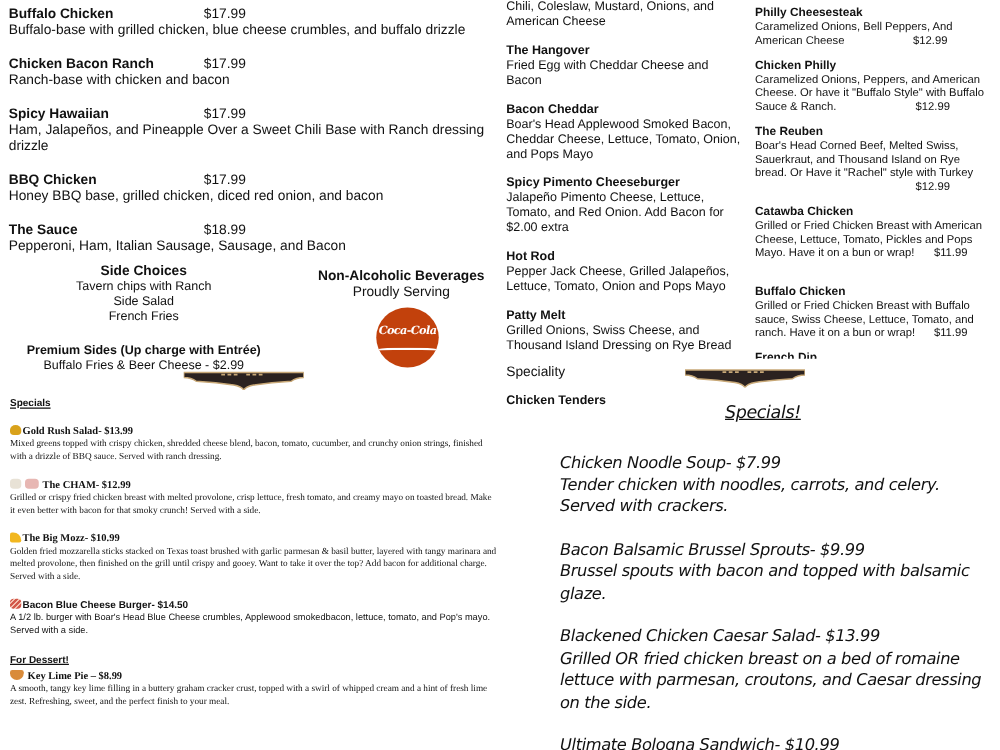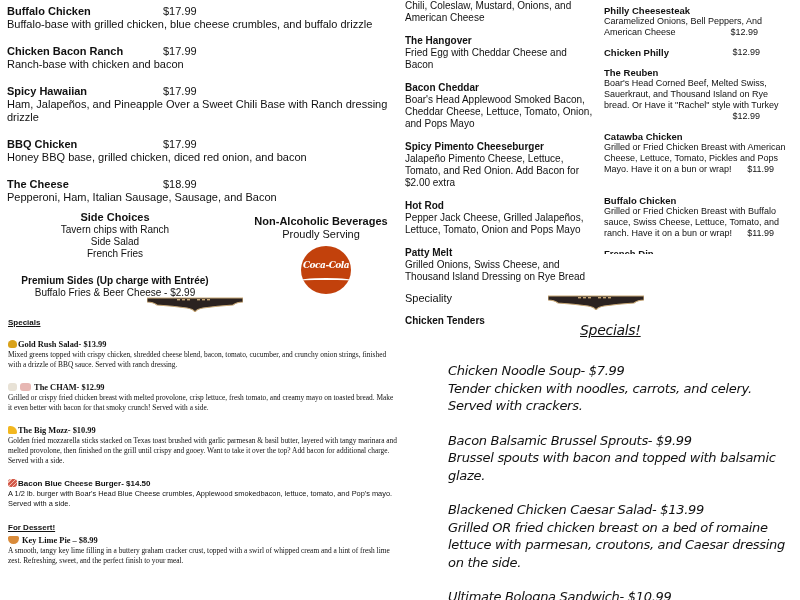--- a/index.html
+++ b/index.html
@@ -80,21 +80,21 @@
   </div>
   <div class="item">
     <div class="name-row">
         <span class="name">BBQ Chicken</span>
         <span>$17.99</span>
       </div>
     <div class="desc">Honey BBQ base, grilled chicken, diced red onion, and bacon</div>
   </div>
   <div class="item">
     <div class="name-row">
-        <span class="name">The Cheese</span>
+        <span class="name">The Sauce</span>
         <span>$18.99</span>
       </div>
     <div class="desc">Pepperoni, Ham, Italian Sausage, Sausage, and Bacon</div>
   </div>
 </div>
 
 <div class="abs sides sans">
   <div class="title">Side Choices</div>
   <div>Tavern chips with Ranch</div>
   <div>Side Salad</div>
@@ -184,20 +184,21 @@
 </div>
 
 <div class="abs sandwiches sans">
   <div class="item">
     <div class="name">Philly Cheesesteak</div>
     <div>Caramelized Onions, Bell Peppers, And American Cheese</div>
     <div style="text-align:right; margin-right:36px; margin-top:-11px;">$12.99</div>
   </div>
   <div class="item">
     <div class="name">Chicken Philly</div>
+    <div>Caramelized Onions, Peppers, and American Cheese. Or have it "Buffalo Style" with Buffalo Sauce &amp; Ranch.</div>
     <div style="text-align:right; margin-right:34px; margin-top:-11px;">$12.99</div>
   </div>
   <div class="item">
     <div class="name">The Reuben</div>
     <div>Boar's Head Corned Beef, Melted Swiss, Sauerkraut, and Thousand Island on Rye bread. Or Have it "Rachel" style with Turkey</div>
     <div style="text-align:right; margin-right:34px;">$12.99</div>
   </div>
   <div class="item" style="margin-bottom:20px;">
     <div class="name">Catawba Chicken</div>
     <div>Grilled or Fried Chicken Breast with American Cheese, Lettuce, Tomato, Pickles and Pops Mayo. Have it on a bun or wrap!</div>

